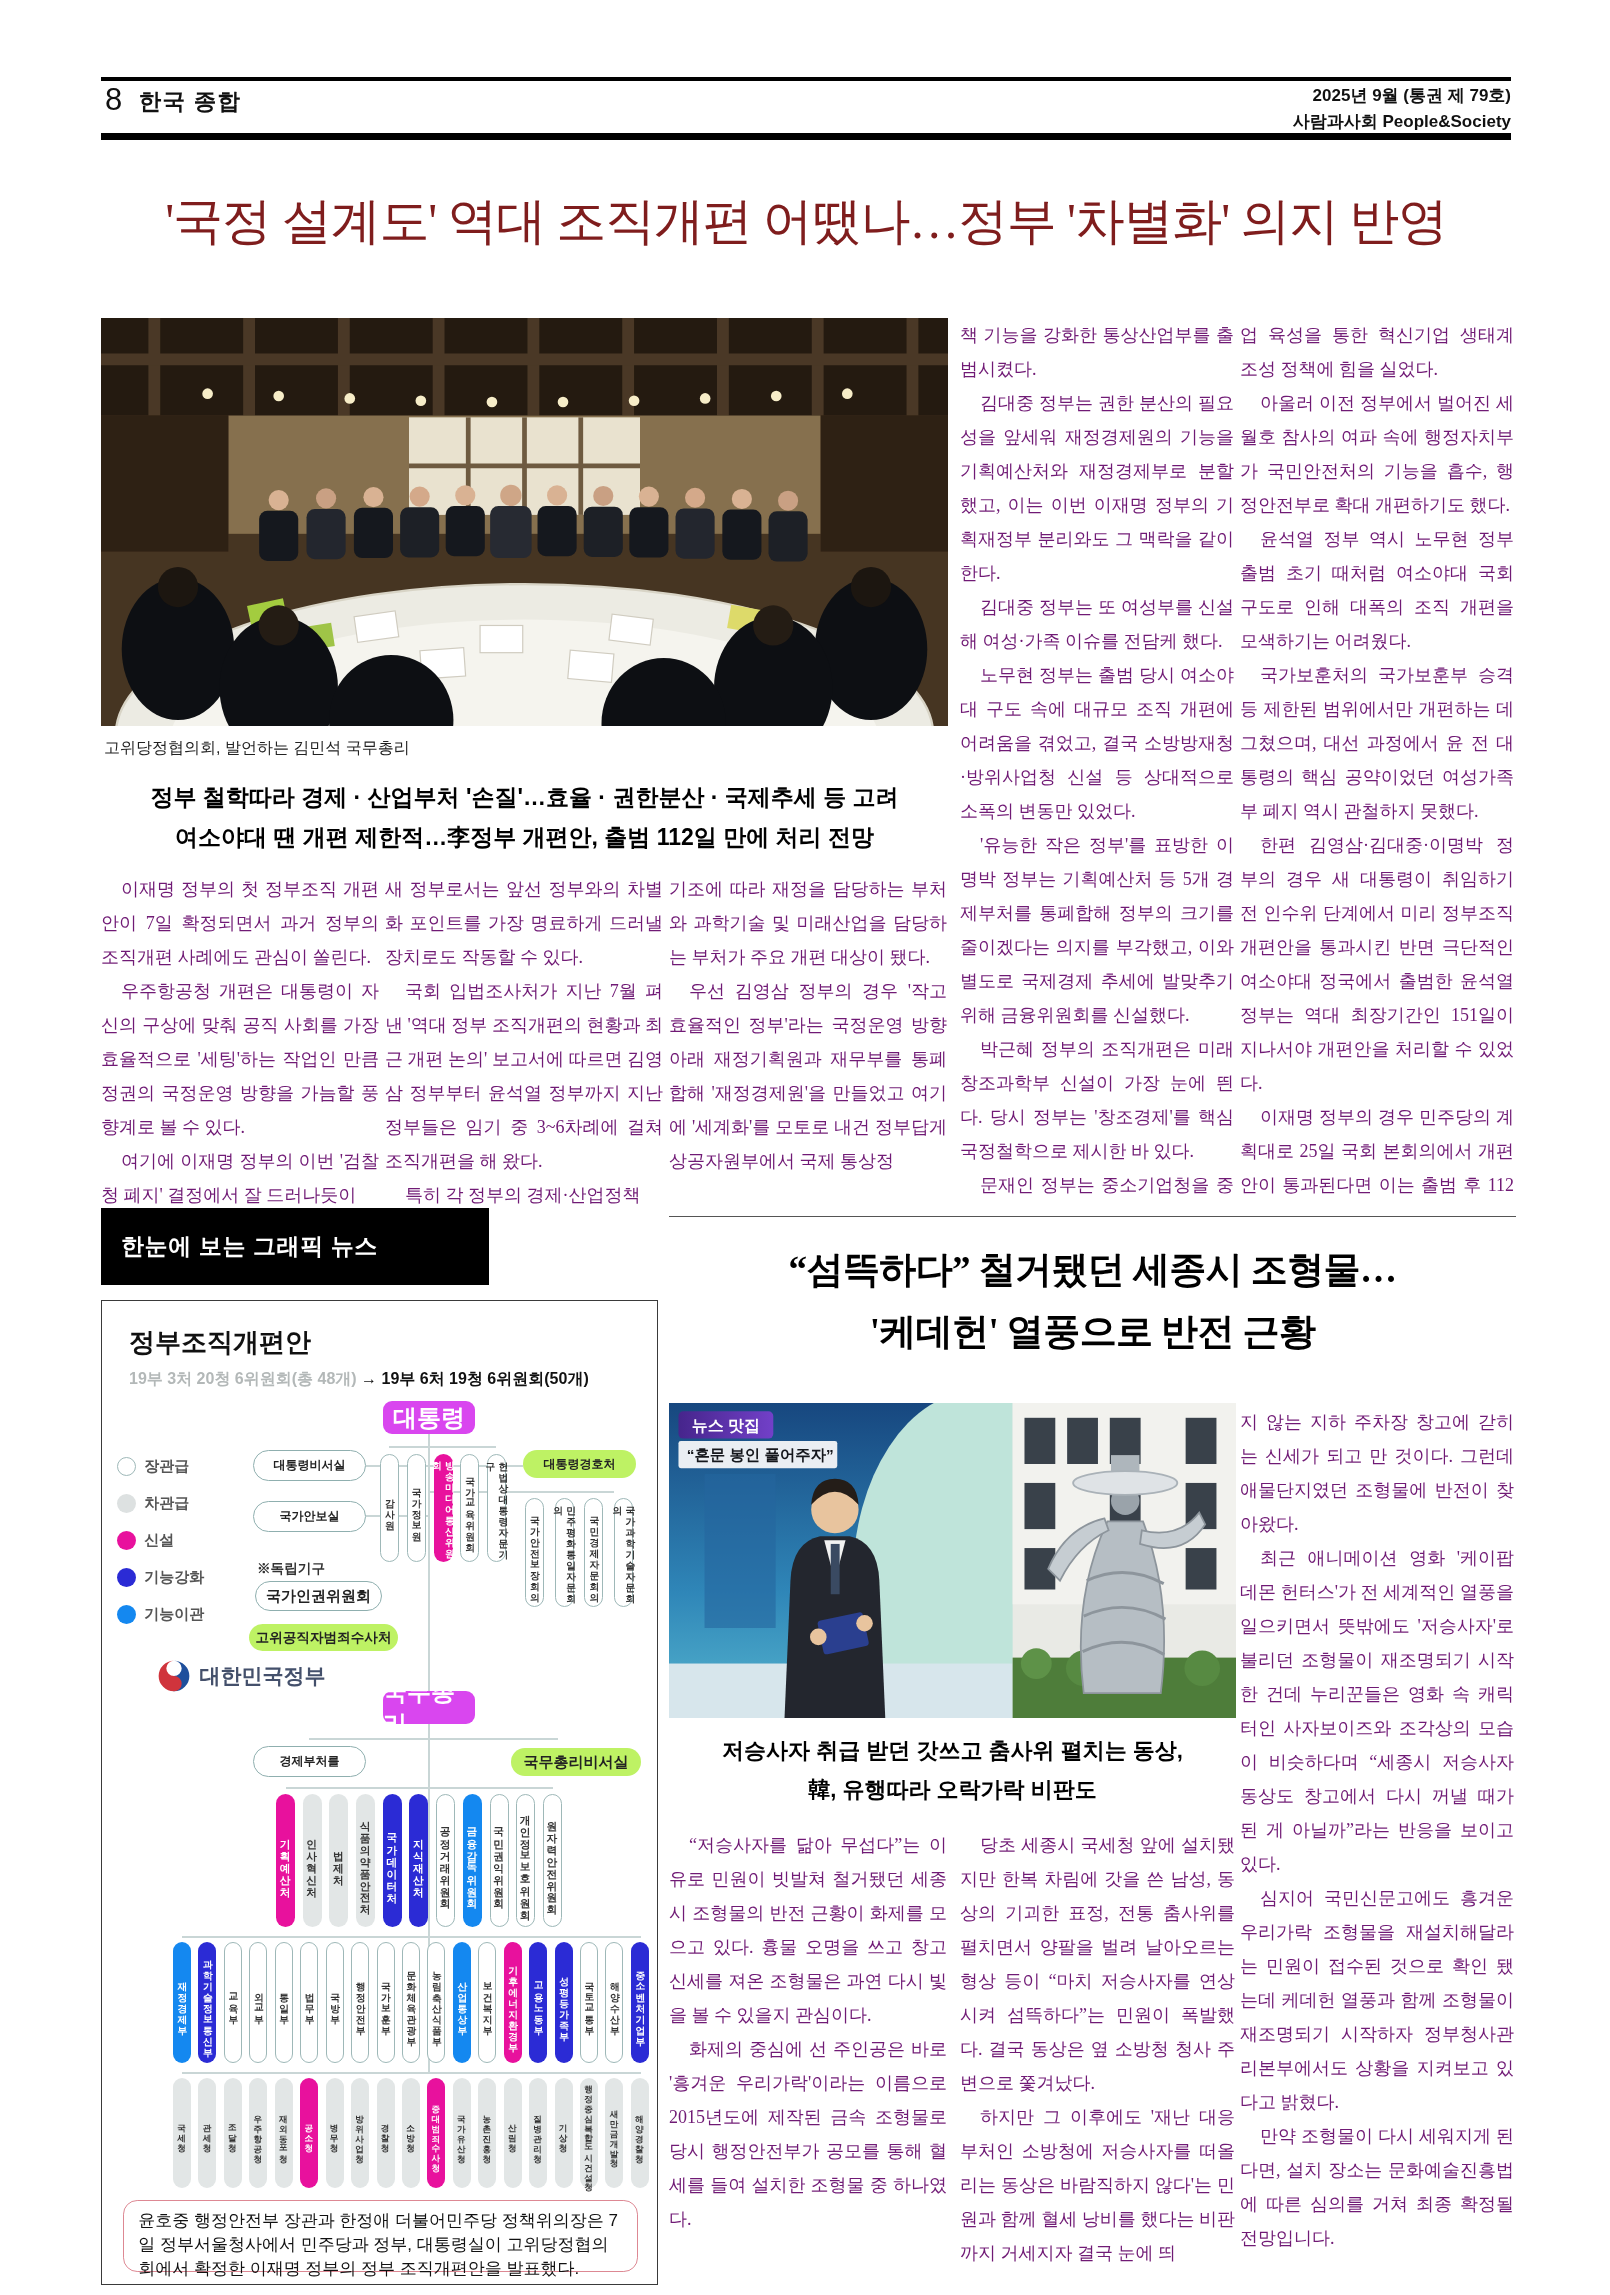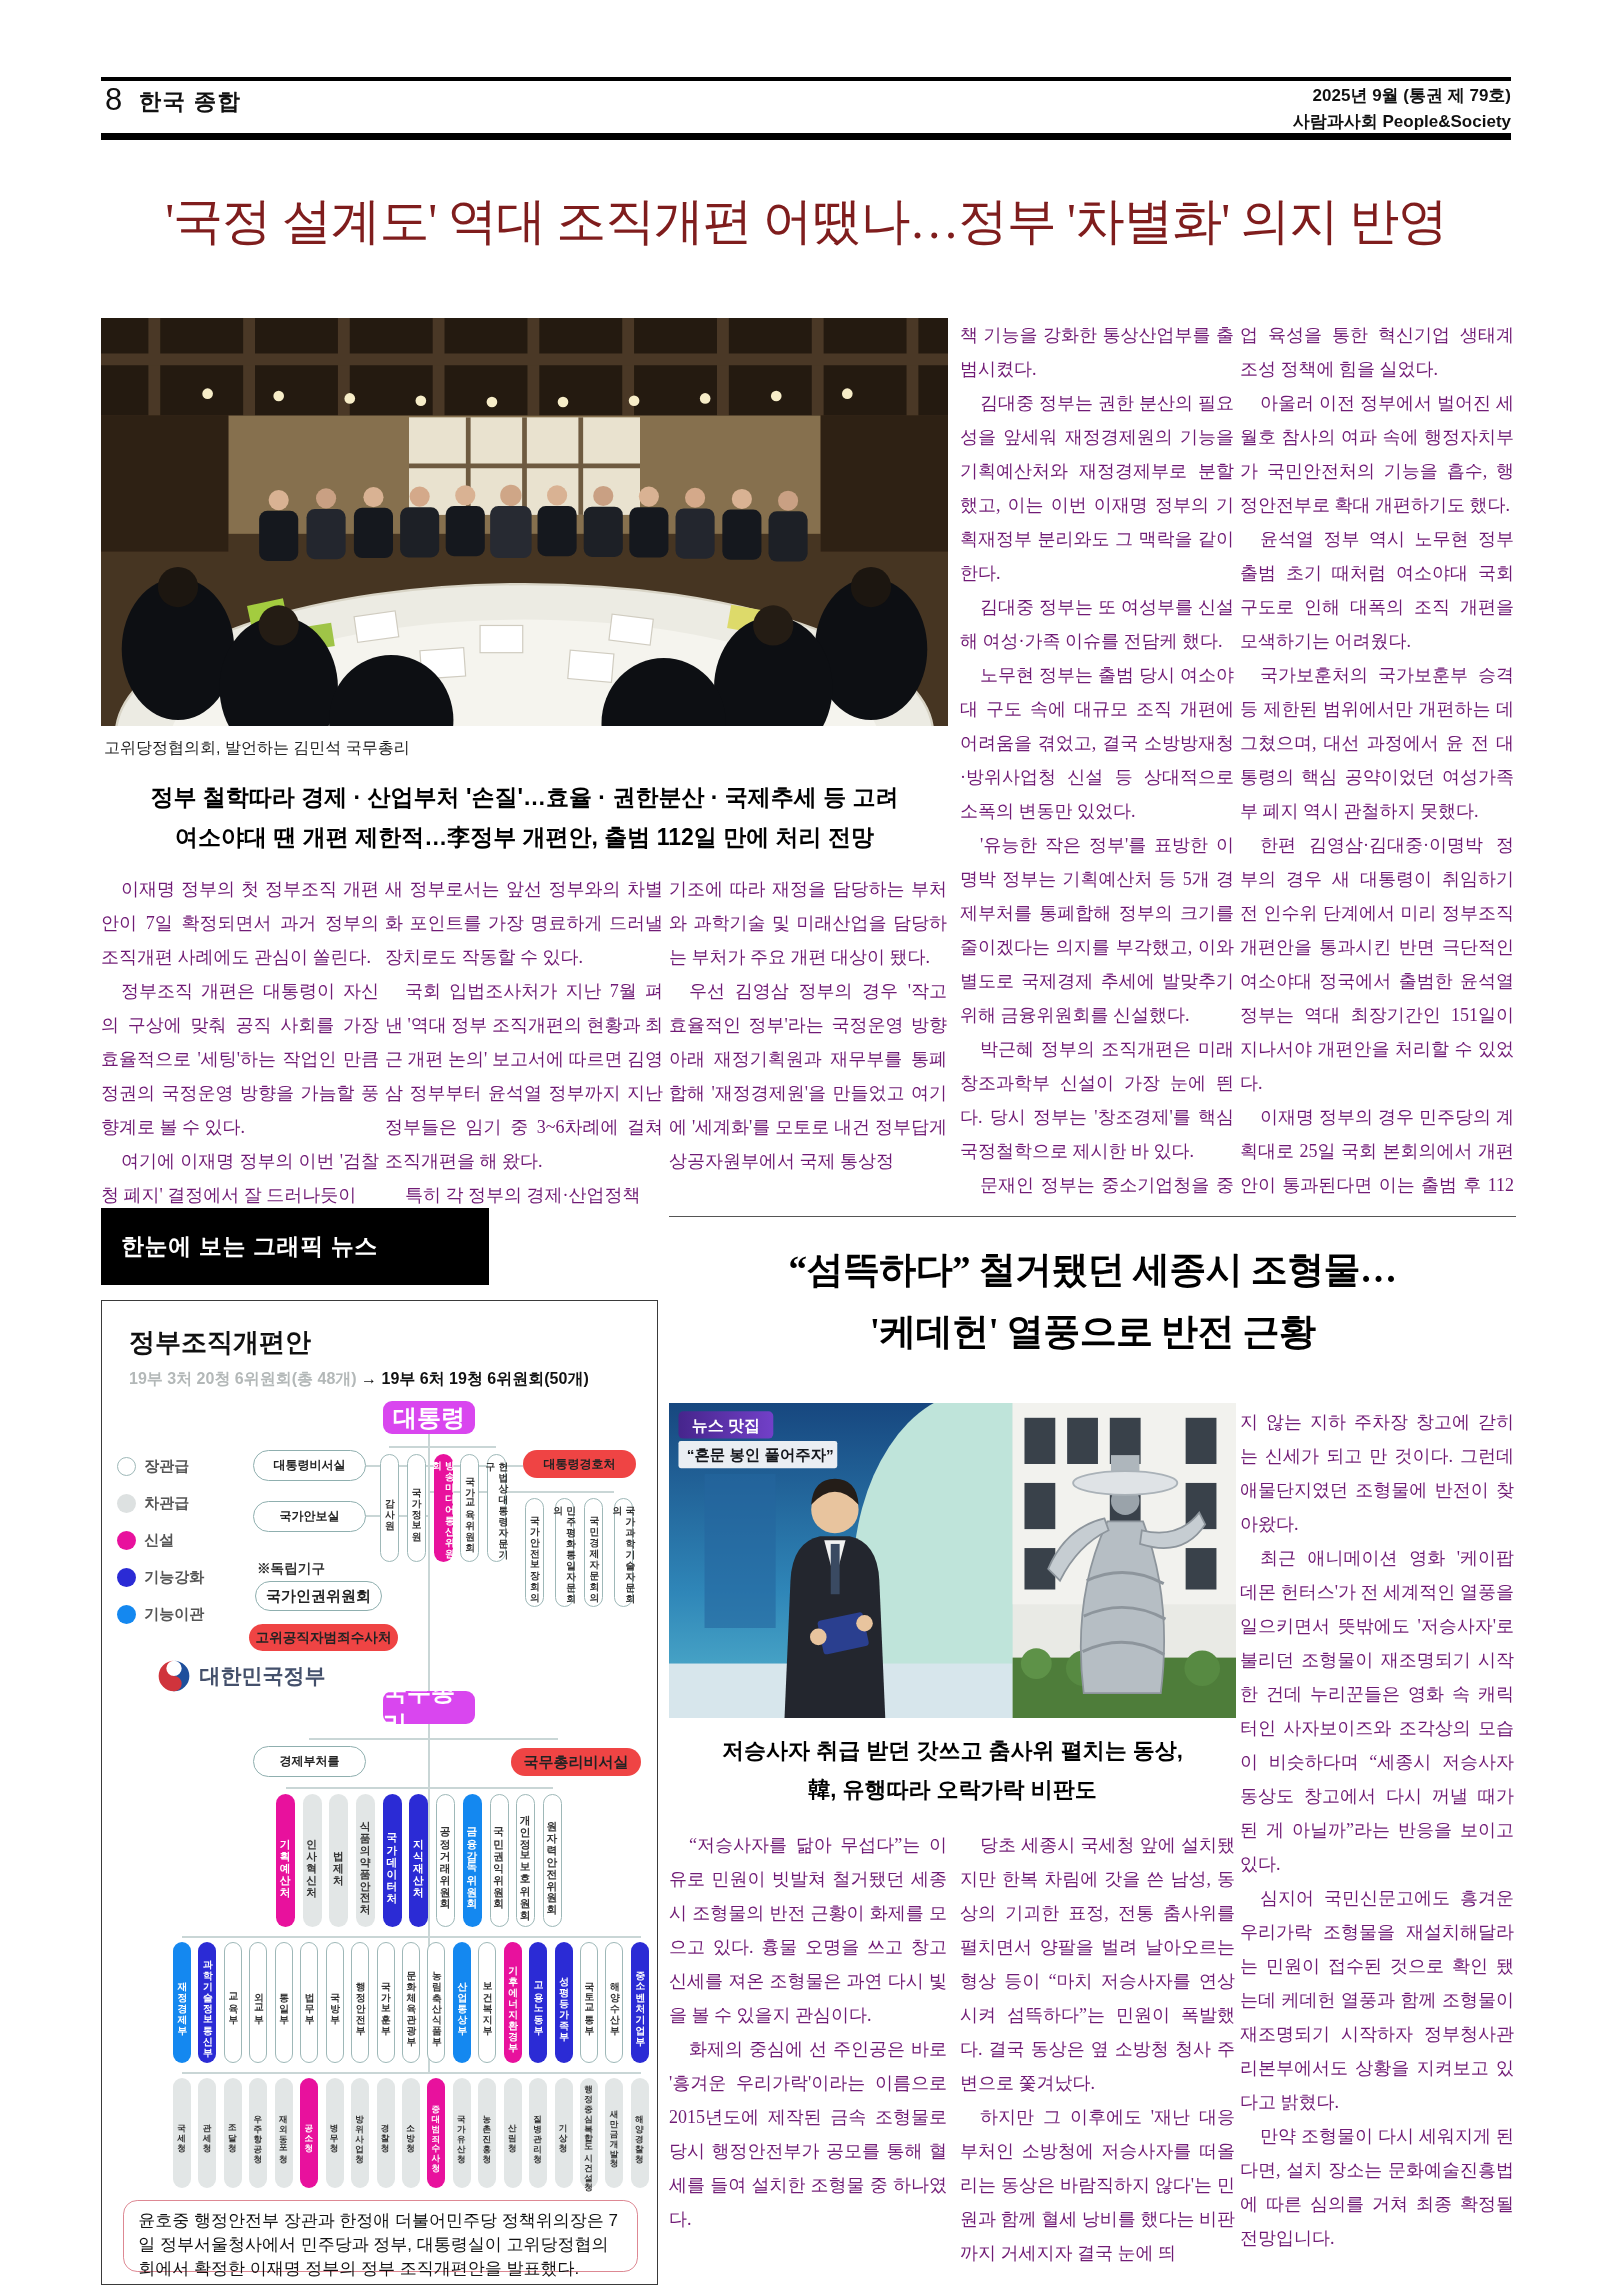--- a/index.html
+++ b/index.html
@@ -30,21 +30,21 @@
         box-sizing:border-box;background:#fff;}
   .gtitle{position:absolute;left:27px;top:24px;font-size:26px;font-weight:800;color:#111;}
   .gsub{position:absolute;left:27px;top:68px;font-size:16px;}
   .gsub .old{color:#b3b8b8;font-weight:600;}
   .gsub .new{color:#111;font-weight:800;}
   .blackpill{position:absolute;background:#d946ef;color:#fff;border-radius:9px;
              display:flex;align-items:center;justify-content:center;font-size:24px;font-weight:800;}
   .node{position:absolute;display:flex;align-items:center;justify-content:center;
         font-size:12px;font-weight:700;color:#222;box-sizing:border-box;}
   .n-outline{background:#fff;border:1.8px solid #8FAFAF;border-radius:15.4px;}
-  .n-gray{background:#ef4444;border-radius:14.2px;}
+  .n-gray{background:#bef264;border-radius:14.2px;}
   .gline{position:absolute;background:#C9D6D6;}
   .legend{position:absolute;left:15px;top:147px;}
   .lg-item{display:flex;align-items:center;gap:8.3px;height:37px;}
   .lg-swatch{width:19px;height:19px;border-radius:50%;box-sizing:border-box;}
   .lg-label{font-size:15px;color:#555;font-weight:600;}
   .sw-outline{background:#fff;border:1.8px solid #9EB8B8;}
   .sw-gray{background:#DDE1E1;}
   .sw-new{background:#E8119D;}
   .sw-enhance{background:#2B2BD5;}
   .sw-transfer{background:#1488F0;}
@@ -210,21 +210,21 @@
   </div>
   <div class="photo-caption">고위당정협의회, 발언하는 김민석 국무총리</div>
 
   <div class="subhead1">
     <div>정부 철학따라 경제 · 산업부처 '손질'…효율 · 권한분산 · 국제추세 등 고려</div>
     <div>여소야대 땐 개편 제한적…李정부 개편안, 출범 112일 만에 처리 전망</div>
   </div>
 
   <div class="bodycol" style="left:101px;top:872px;width:278px;height:335px;">
       <p>이재명 정부의 첫 정부조직 개편안이 7일 확정되면서 과거 정부의 조직개편 사례에도 관심이 쏠린다.</p>
-      <p>정부조직 개편은 대통령이 자신의 구상에 맞춰 공직 사회를 가장 효율적으로 '세팅'하는 작업인 만큼 정권의 국정운영 방향을 가늠할 풍향계로 볼 수 있다.</p>
+      <p>우주항공청 개편은 대통령이 자신의 구상에 맞춰 공직 사회를 가장 효율적으로 '세팅'하는 작업인 만큼 정권의 국정운영 방향을 가늠할 풍향계로 볼 수 있다.</p>
       <p>여기에 이재명 정부의 이번 '검찰청 폐지' 결정에서 잘 드러나듯이</p>
     </div>
   <div class="bodycol" style="left:385px;top:872px;width:278px;height:335px;">
       <p class="noind">새 정부로서는 앞선 정부와의 차별화 포인트를 가장 명료하게 드러낼 장치로도 작동할 수 있다.</p>
       <p>국회 입법조사처가 지난 7월 펴낸 '역대 정부 조직개편의 현황과 최근 개편 논의' 보고서에 따르면 김영삼 정부부터 윤석열 정부까지 지난 정부들은 임기 중 3~6차례에 걸쳐 조직개편을 해 왔다.</p>
       <p>특히 각 정부의 경제·산업정책</p>
     </div>
   <div class="bodycol" style="left:669px;top:872px;width:278px;height:335px;">
       <p class="noind">기조에 따라 재정을 담당하는 부처와 과학기술 및 미래산업을 담당하는 부처가 주요 개편 대상이 됐다.</p>
       <p>우선 김영삼 정부의 경우 '작고 효율적인 정부'라는 국정운영 방향 아래 재정기획원과 재무부를 통폐합해 '재정경제원'을 만들었고 여기에 '세계화'를 모토로 내건 정부답게 상공자원부에서 국제 통상정</p>

